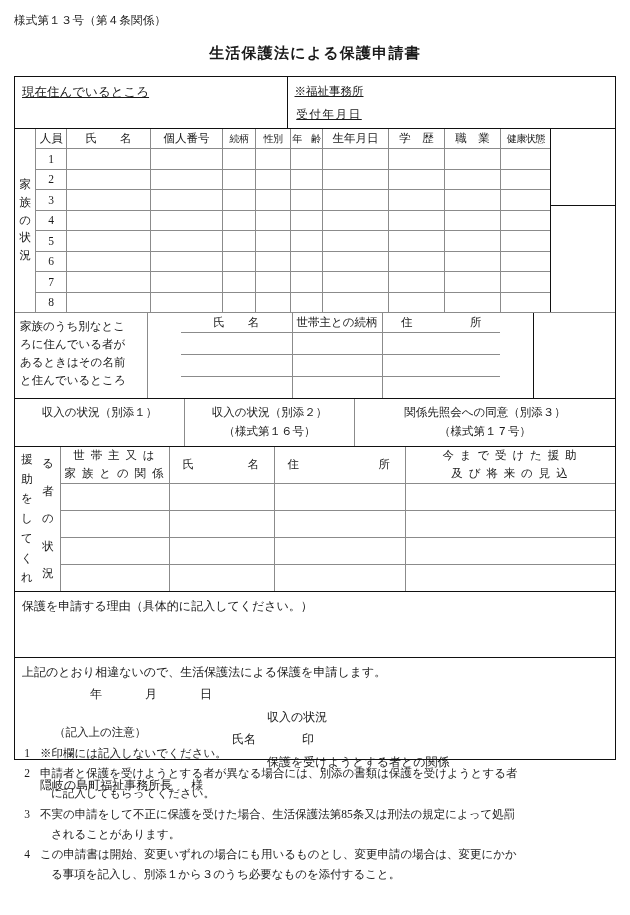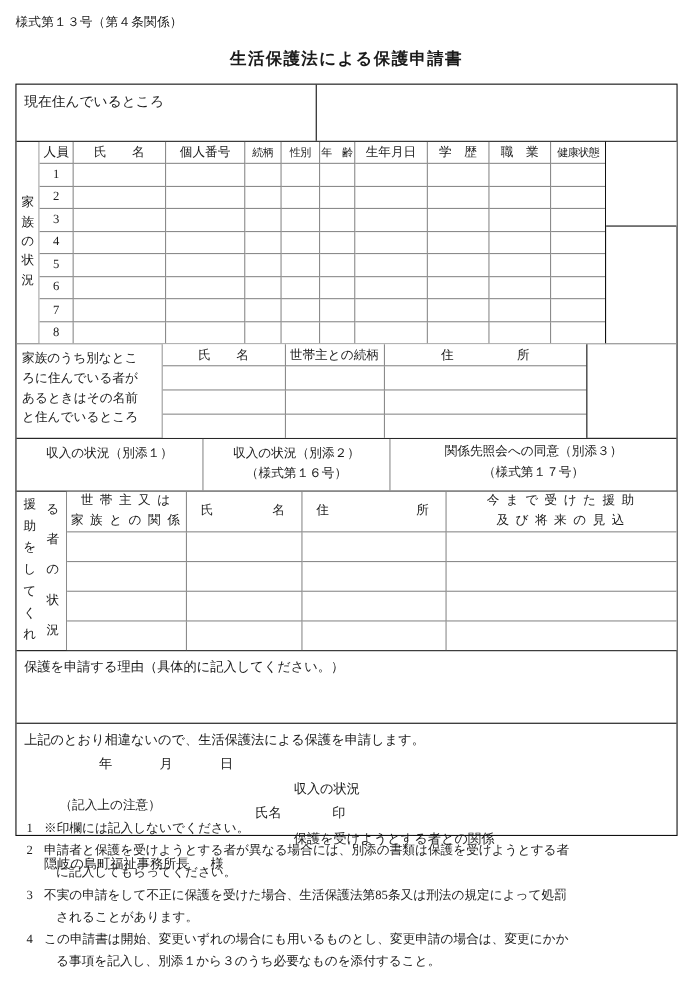--- a/index.html
+++ b/index.html
@@ -64,21 +64,21 @@
     vertical-align: middle;
     text-align: center;
     background: #fff;
   }
   .noL { border-left: none !important; }
   .noR { border-right: none !important; }
   .noT { border-top: none !important; }
   .noB { border-bottom: none !important; }
 
   
-  .top-row { display: flex; width: 100%; }
+  .top-row { display: flex; width: 100%; text-decoration: underline; }
   .cell-addr {
     width: 273px;
     box-sizing: border-box;
     border-right: 1.3px solid #111;
     padding: 7px 0 0 7px;
     font-size: 12.5px;
     height: 51px;
   }
   .cell-move {
     flex: 1;
@@ -134,21 +134,21 @@
     height: 76px;
     border-bottom: 1.3px solid #111;
     background: #fff;
   }
   td.hdr { height: 19px; font-size: 11px; }
   td.hdr.tight { letter-spacing: -0.5px; font-size: 10px; }
   td.datarow { height: 19.5px; }
   td.numcol { font-size: 11px; }
 
   
-  .sep-wrap { display: flex; width: 100%; border-top: 0.8px solid #8b8b8b; }
+  .sep-wrap { display: flex; width: 100%; border-top: 0.8px solid #8b8b8b; gap: 33px; }
   .sep-left {
     width: 133px;
     box-sizing: border-box;
     border-right: 0.8px solid #8b8b8b;
     font-size: 11.5px;
     padding: 4px 2px 4px 5px;
     line-height: 1.58;
   }
   .sep-main { flex: 1; }
   .sep-right { width: 82px; box-sizing: border-box; border-left: 1.3px solid #111; }
@@ -159,21 +159,21 @@
     box-sizing: border-box;
     text-align: center;
     font-size: 11.5px;
     padding: 4px 0 5px 0;
     border-right: 0.8px solid #8b8b8b;
     line-height: 1.65;
   }
   .attach .acell:last-child { border-right: none; }
   .attach .a1 { width: 170px; }
   .attach .a2 { width: 170px; }
-  .attach .a3 { flex: 1; font-family: Liberation Mono, monospace; }
+  .attach .a3 { flex: 1; }
 
   
   .sup-wrap { display: flex; width: 100%; border-top: 1.3px solid #111; }
   .sup-vert {
     width: 46px;
     box-sizing: border-box;
     border-right: 0.8px solid #8b8b8b;
     display: flex;
     flex-direction: row-reverse;
     justify-content: center;
@@ -241,20 +241,24 @@
 <div class="page">
 
   <div class="form-code">様式第１３号（第４条関係）</div>
   <div class="doc-title">生活保護法による保護申請書</div>
 
   <div class="main-frame">
 
     <div class="top-row">
       <div class="cell-addr">
         <span>現在住んでいるところ</span>
+      </div>
+      <div class="cell-office">
+        <div>※福祉事務所</div>
+        <div>受付年月日</div>
       </div>
     </div>
 
     <div class="family-wrap">
       <div class="family-left">
         <span>家</span>
         <span>族</span>
         <span>の</span>
         <span>状</span>
         <span>況</span>

